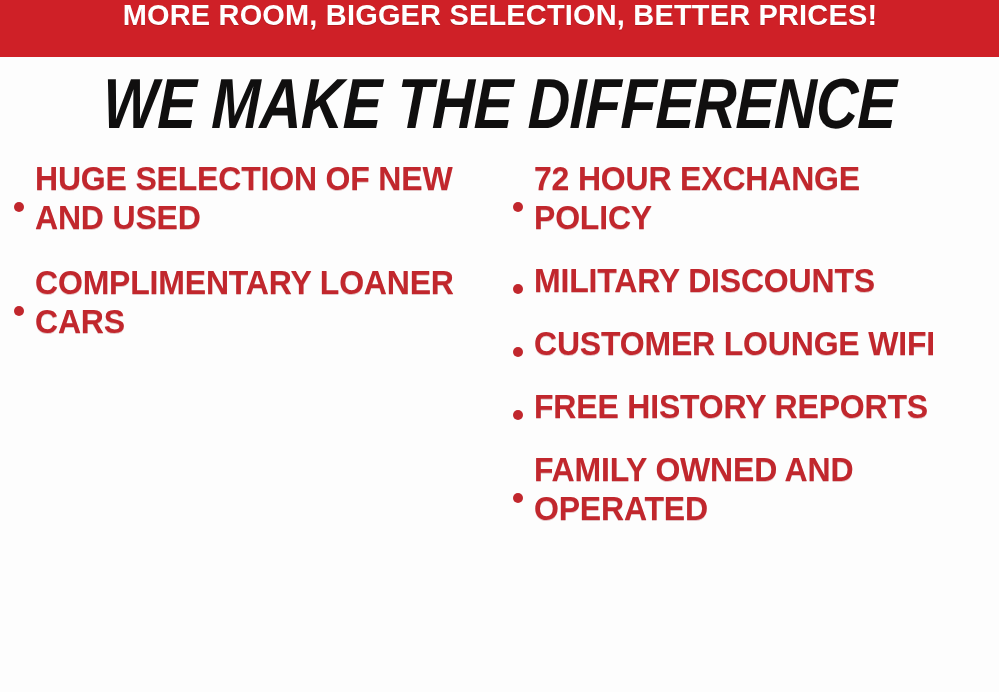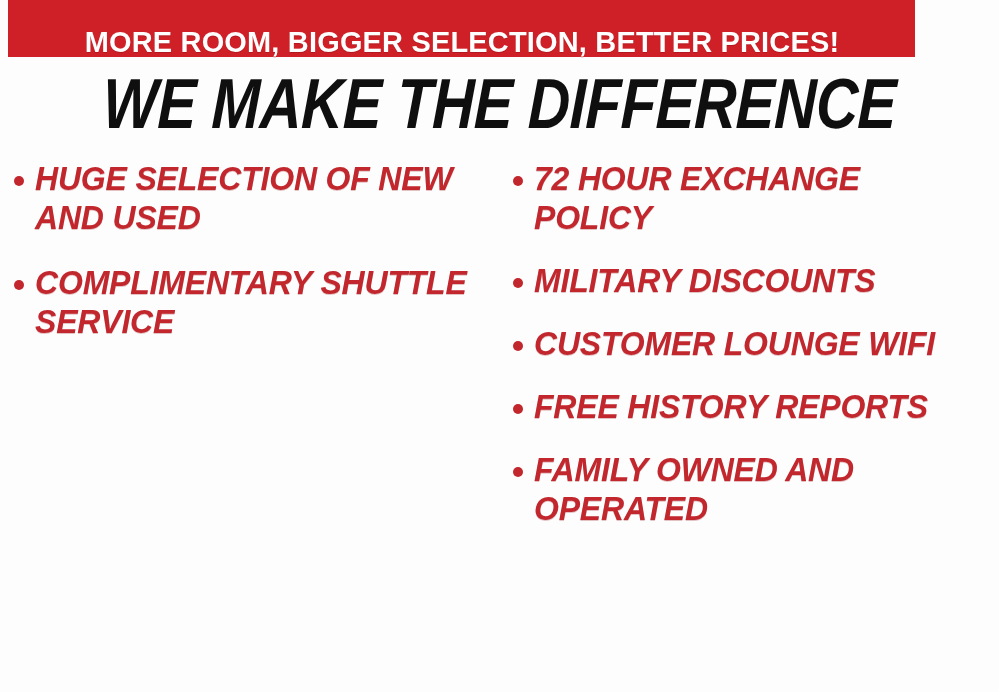--- a/index.html
+++ b/index.html
@@ -20,26 +20,26 @@
     width: 999px;
     height: 692px;
     background: #fdfdfd;
     overflow: hidden;
   }
 
   
   .banner {
     position: absolute;
     top: 0;
-    left: 8px;
-    width: 907px;
+    left: 0;
+    width: 999px;
     height: 57px;
     background: #cf2027;
     display: flex;
-    align-items: flex-end;
+    align-items: flex-start;
     justify-content: center;
     box-sizing: border-box;
   }
   .banner-text {
     color: #ffffff;
     font-family: "Liberation Sans", sans-serif;
     font-weight: bold;
     font-size: 30px;
     letter-spacing: 0.2px;
     line-height: 1;
@@ -90,23 +90,22 @@
     width: 505px;
     padding-left: 14px;
   }
   .col-right {
     width: 494px;
     padding-left: 8px;
   }
 
   .bullet {
     display: flex;
-    align-items: flex-start;
+    align-items: center;
     margin-bottom: 26px;
-    font-style: italic;
   }
   .col-left .bullet { margin-bottom: 26px; }
   .col-right .bullet { margin-bottom: 24px; }
 
   .dot {
     flex: 0 0 auto;
     width: 10px;
     height: 10px;
     border-radius: 50%;
     background: #c1272d;
@@ -143,25 +142,25 @@
 
     <div class="col col-left">
 
       <div class="bullet">
         <span class="dot"></span>
         <span class="bullet-text">HUGE SELECTION OF NEW AND USED</span>
       </div>
 
 
 
-
       <div class="bullet">
         <span class="dot"></span>
-        <span class="bullet-text">COMPLIMENTARY SHUTTLE SERVICE</span>
+        <span class="bullet-text">COMPLIMENTARY LOANER CARS</span>
       </div>
+
 
     </div>
 
     <div class="col col-right">
 
       <div class="bullet">
         <span class="dot"></span>
         <span class="bullet-text">72 HOUR EXCHANGE POLICY</span>
       </div>
 

